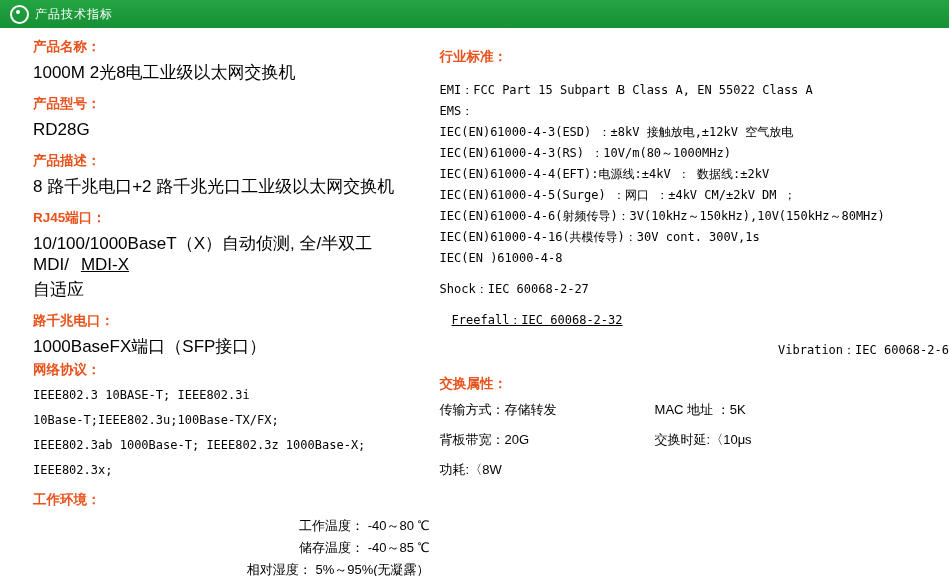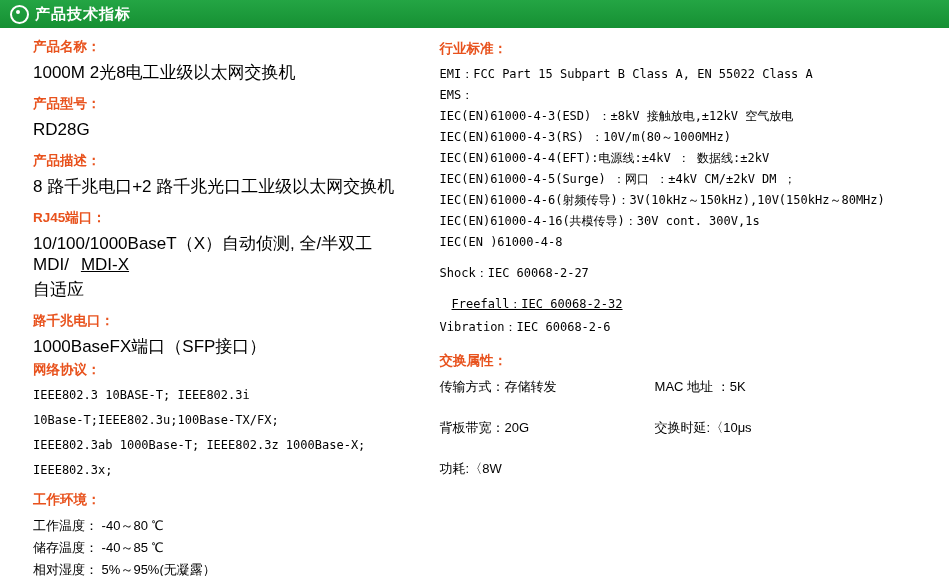--- a/index.html
+++ b/index.html
@@ -44,22 +44,22 @@
     position: absolute;
     left: 3.5px;
     top: 3.5px;
     width: 4px;
     height: 4px;
     border-radius: 50%;
     background: #ffffff;
   }
   .header-title {
     color: #ffffff;
-    font-size: 15px;
-    font-weight: bold;
+    font-size: 12px;
+    font-weight: normal;
     letter-spacing: 1px;
   }
   
   .columns {
     display: flex;
     padding: 10px 0 0 0;
   }
   .col-left {
     width: 420px;
     padding-left: 16px;
@@ -96,34 +96,35 @@
     padding-left: 12px;
   }
   .gap-sm { margin-bottom: 4px; }
   .gap-md { margin-bottom: 10px; }
 
   
   .env-line {
     font-size: 13px;
     line-height: 22px;
     margin: 0;
+    text-align: right;
   }
   
   .attr-grid {
     display: grid;
     grid-template-columns: 215px auto;
-    row-gap: 19px;
+    row-gap: 8px;
     font-size: 13px;
     line-height: 22px;
     margin-top: 4px;
   }
   .attr-cell { white-space: nowrap; }
-  .std-block { margin-top: 6px; }
+  .std-block { margin-top: 14px; }
   .title-right {
-    margin-top: 2px;
+    margin-top: 10px;
   }
 </style>
 </head>
 <body>
 
 <div class="page">
 
   <div class="header">
     <span class="header-icon"></span>
     <span class="header-title">产品技术指标</span>
@@ -186,21 +187,21 @@
           <p class="mono-row">IEC(EN)61000-4-3(ESD) ：±8kV 接触放电,±12kV 空气放电</p>
           <p class="mono-row">IEC(EN)61000-4-3(RS) ：10V/m(80～1000MHz)</p>
           <p class="mono-row">IEC(EN)61000-4-4(EFT):电源线:±4kV  ： 数据线:±2kV</p>
           <p class="mono-row">IEC(EN)61000-4-5(Surge) ：网口 ：±4kV CM/±2kV DM ；</p>
           <p class="mono-row">IEC(EN)61000-4-6(射频传导)：3V(10kHz～150kHz),10V(150kHz～80MHz)</p>
           <p class="mono-row">IEC(EN)61000-4-16(共模传导)：30V cont. 300V,1s</p>
           <p class="mono-row">IEC(EN )61000-4-8</p>
         </div>
         <p class="mono-row" style="margin-top:10px;">Shock：IEC 60068-2-27</p>
         <p class="mono-row underline" style="margin-top:10px;display:inline-block;">Freefall：IEC 60068-2-32</p>
-        <p class="mono-row" style="margin-top:2px;">Vibration：IEC 60068-2-6</p>
+        <p class="mono-row" style="margin-top:9px;text-align:right;">Vibration：IEC 60068-2-6</p>
       </div>
 
       <div style="margin-top:14px;">
         <p class="sec-title">交换属性：</p>
         <div class="attr-grid">
           <div class="attr-cell">传输方式：存储转发</div>
           <div class="attr-cell">MAC 地址 ：5K</div>
           <div class="attr-cell">背板带宽：20G</div>
           <div class="attr-cell">交换时延:〈10μs</div>
           <div class="attr-cell">功耗:〈8W</div>

